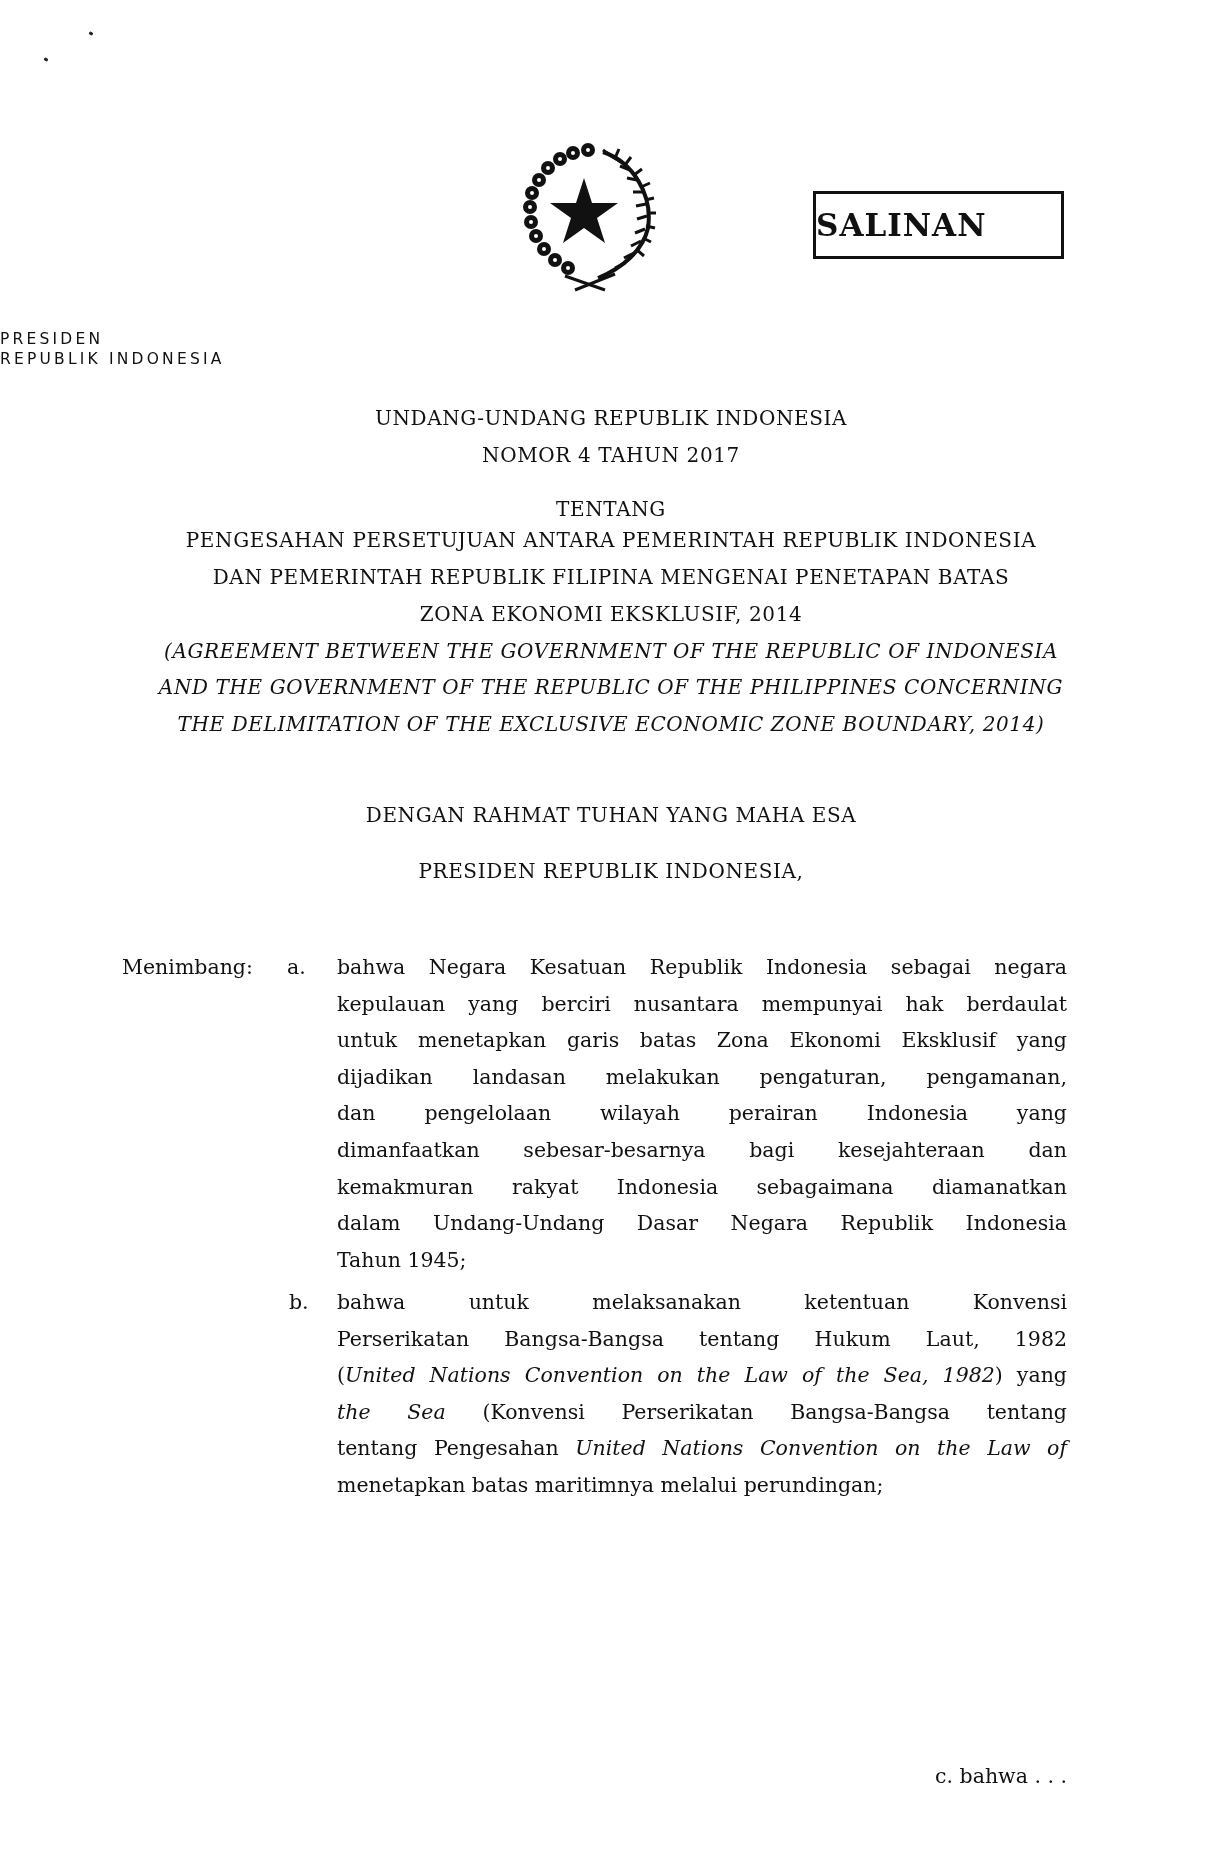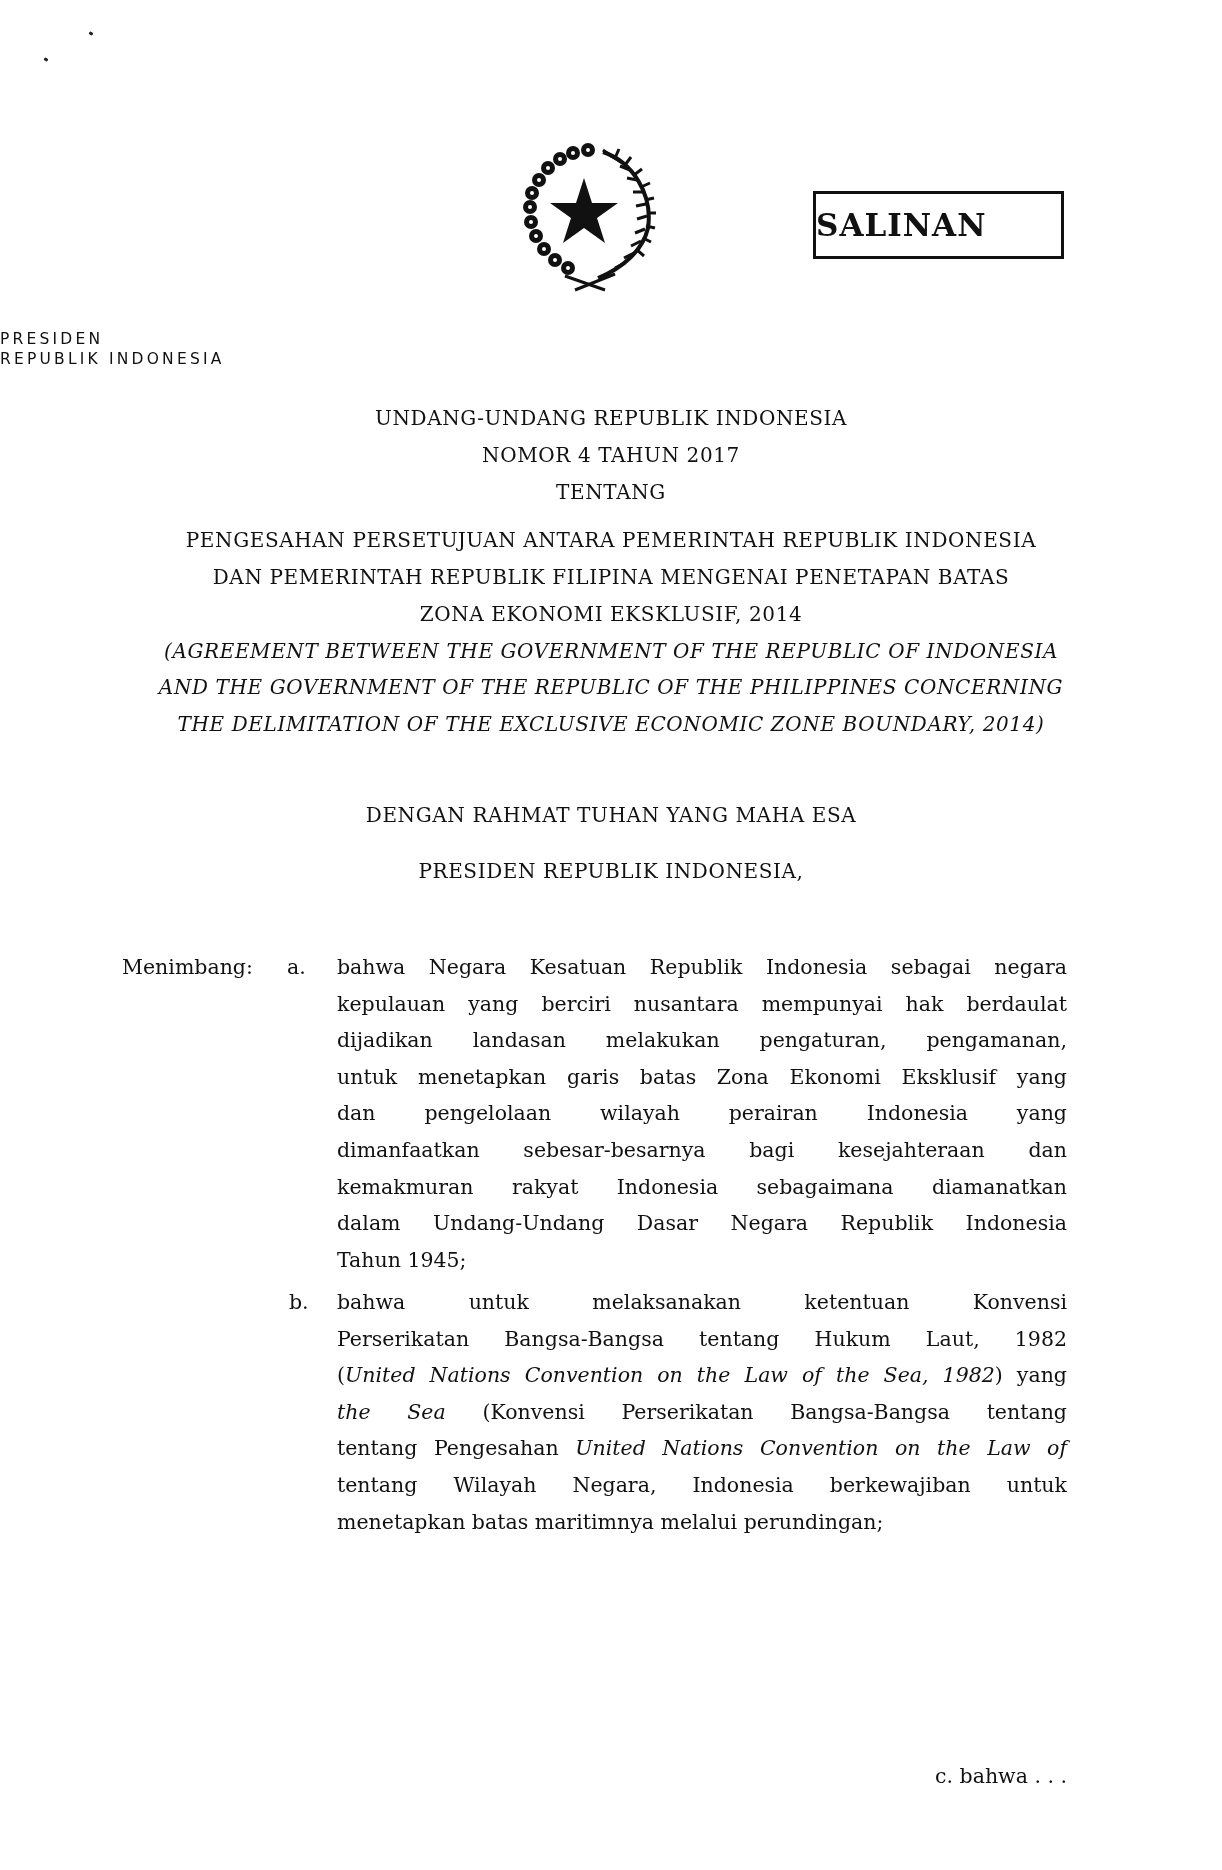--- a/index.html
+++ b/index.html
@@ -125,52 +125,51 @@
 
 <div id="salinan-box" class="abs">
   <span>SALINAN</span>
 </div>
 
 <div class="pres-line" style="top:330px;">PRESIDEN</div>
 <div class="pres-line" style="top:350px;">REPUBLIK INDONESIA</div>
 
 <div class="title-line" style="top:406px;text-align:center;">UNDANG-UNDANG REPUBLIK INDONESIA</div>
 <div class="title-line" style="top:443px;">NOMOR 4 TAHUN 2017</div>
-<div class="title-line" style="top:480px;">TENTANG</div>
+<div class="title-line" style="top:497px;">TENTANG</div>
 
 <div class="title-line" style="top:528px;">PENGESAHAN PERSETUJUAN ANTARA PEMERINTAH REPUBLIK INDONESIA</div>
 <div class="title-line" style="top:565px;">DAN PEMERINTAH REPUBLIK FILIPINA MENGENAI PENETAPAN BATAS</div>
 <div class="title-line" style="top:602px;">ZONA EKONOMI EKSKLUSIF, 2014</div>
 
 <div class="title-line italic" style="top:639px;">(AGREEMENT BETWEEN THE GOVERNMENT OF THE REPUBLIC OF INDONESIA</div>
 <div class="title-line italic" style="top:675px;">AND THE GOVERNMENT OF THE REPUBLIC OF THE PHILIPPINES CONCERNING</div>
 <div class="title-line italic" style="top:712px;">THE DELIMITATION OF THE EXCLUSIVE ECONOMIC ZONE BOUNDARY, 2014)</div>
 
 <div class="title-line" style="top:803px;">DENGAN RAHMAT TUHAN YANG MAHA ESA</div>
 <div class="title-line" style="top:859px;">PRESIDEN REPUBLIK INDONESIA,</div>
 
 <div class="label" style="left:122px; top:955px;">Menimbang:</div>
 
 <div class="label" style="left:287px; top:955px;">a.</div>
 <div class="para" style="top:955px;">
   <span class="ln">bahwa Negara Kesatuan Republik Indonesia sebagai negara</span>
   <span class="ln">kepulauan yang berciri nusantara mempunyai hak berdaulat</span>
+  <span class="ln">untuk menetapkan garis batas Zona Ekonomi Eksklusif yang</span>
   <span class="ln">dijadikan landasan melakukan pengaturan, pengamanan,</span>
-  <span class="ln">untuk menetapkan garis batas Zona Ekonomi Eksklusif yang</span>
   <span class="ln">dan pengelolaan wilayah perairan Indonesia yang</span>
   <span class="ln">dimanfaatkan sebesar-besarnya bagi kesejahteraan dan</span>
   <span class="ln">kemakmuran rakyat Indonesia sebagaimana diamanatkan</span>
   <span class="ln">dalam Undang-Undang Dasar Negara Republik Indonesia</span>
   <span class="ln last">Tahun 1945;</span>
 </div>
 
 <div class="label" style="left:289px; top:1290px;">b.</div>
 <div class="para" style="top:1290px;">
   <span class="ln">bahwa untuk melaksanakan ketentuan Konvensi</span>
   <span class="ln">Perserikatan Bangsa-Bangsa tentang Hukum Laut, 1982</span>
   <span class="ln"><span>(</span><i>United Nations Convention on the Law of the Sea, 1982</i><span>) yang</span></span>
   <span class="ln"><i>the Sea</i><span> (Konvensi Perserikatan Bangsa-Bangsa tentang</span></span>
   <span class="ln"><span>tentang Pengesahan </span><i>United Nations Convention on the Law of</i></span>
-  <span class="ln">tentang Wilayah Negara, Indonesia berkewajiban untuk</span>
   <span class="ln last">menetapkan batas maritimnya melalui perundingan;</span>
 </div>
 
 <div class="footer-next">c. bahwa . . .</div>
 
 </body></html>

